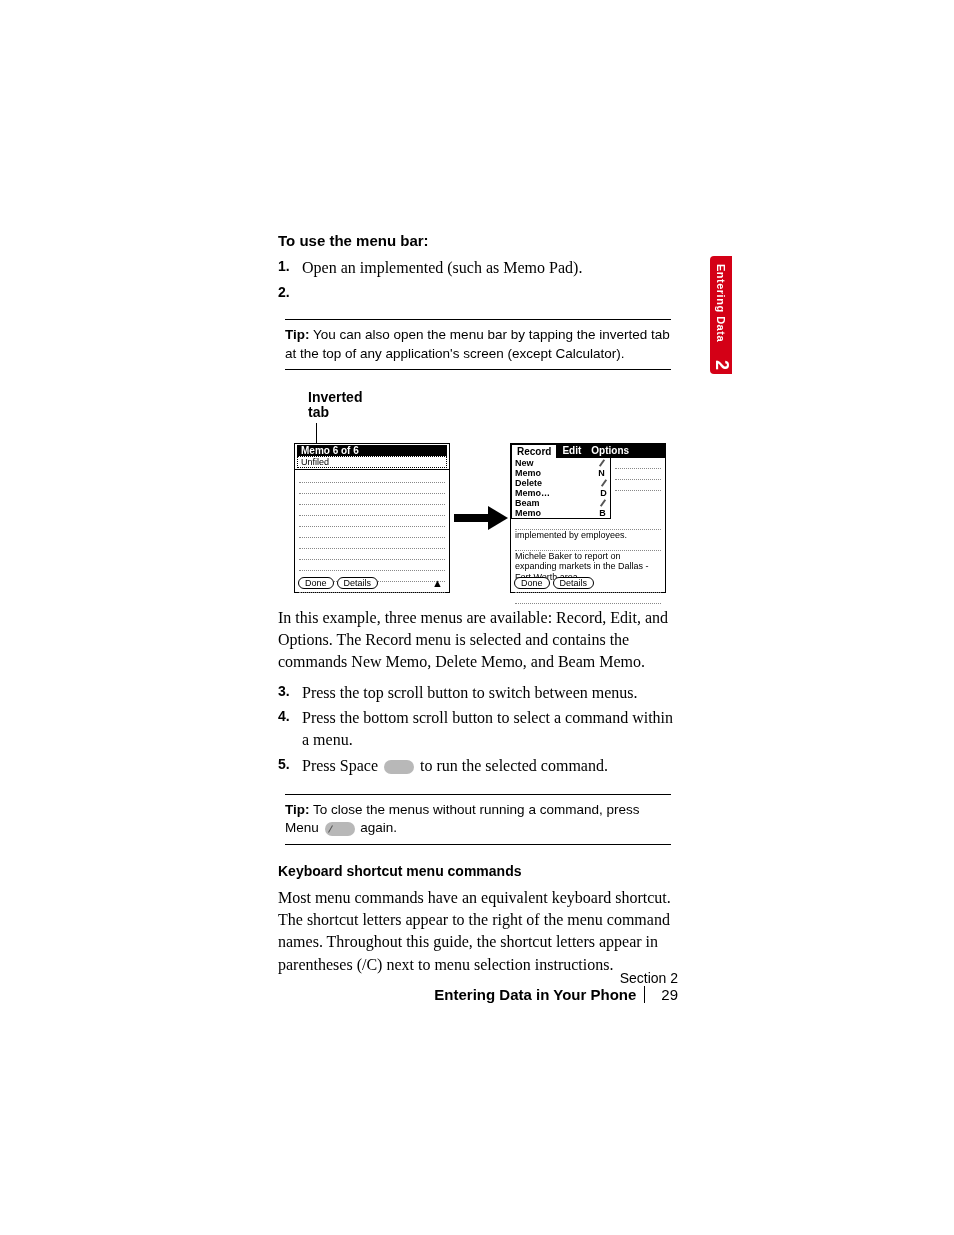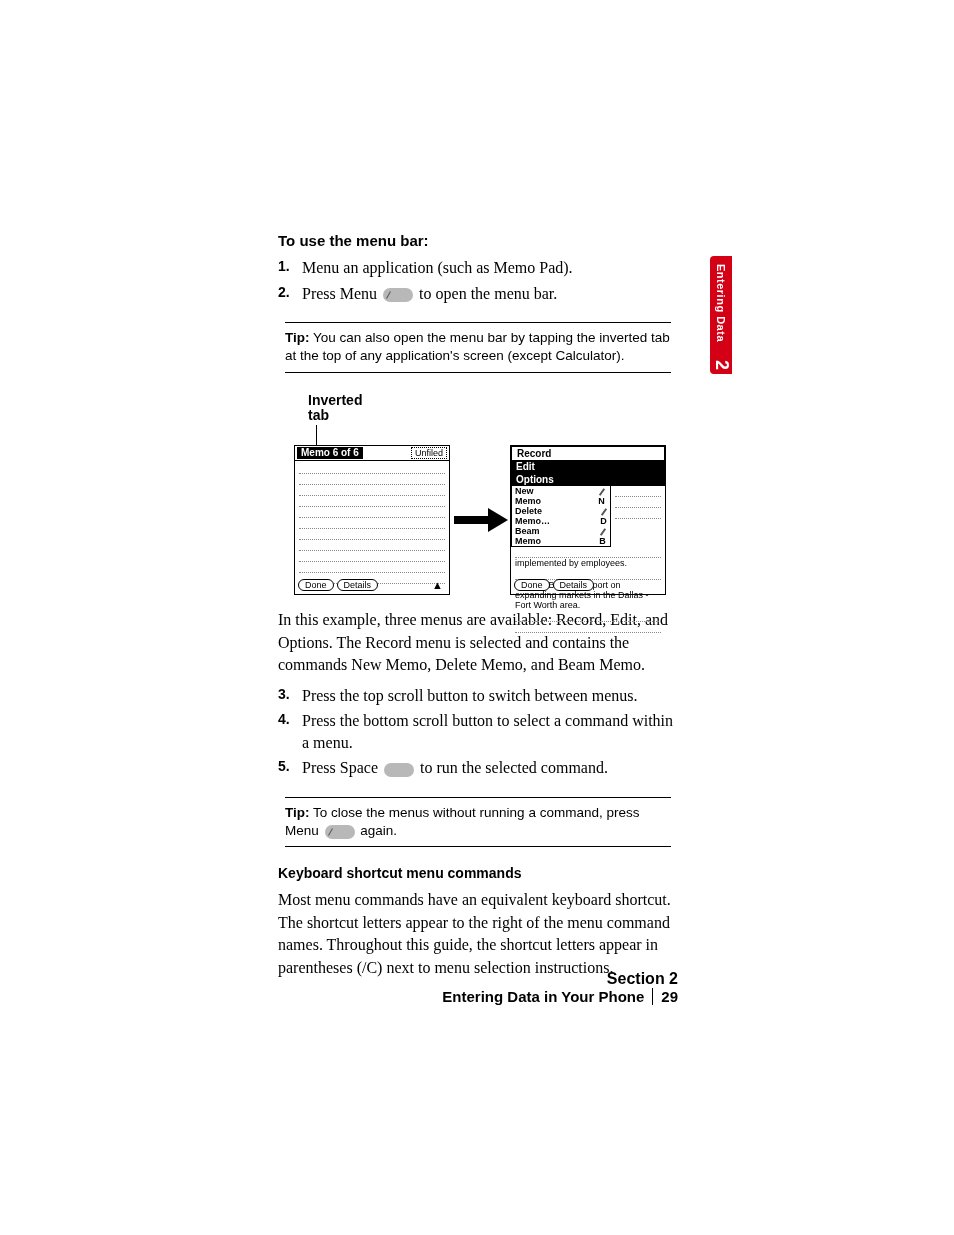--- a/index.html
+++ b/index.html
@@ -108,20 +108,21 @@
     box-sizing: border-box;
   }
   .screen .titlebar {
     background: #fff;
     border-bottom: 1px solid #000;
     display: flex;
     justify-content: space-between;
     padding: 1px 2px;
     font-weight: bold;
     font-size: 10px;
+    flex-direction: column;
   }
   .screen .titlebar .title {
     background: #000;
     color: #fff;
     padding: 0 4px;
   }
   .unfiled {
     border: 1px dotted #000;
     padding: 0 3px;
     font-weight: normal;
@@ -161,21 +162,20 @@
     bottom:3px;
     right:6px;
     font-size:11px;
   }
   .menubar {
     background:#000;
     color:#fff;
     display:flex;
     font-weight:bold;
     font-size:10px;
-    flex-direction:column;
   }
   .menubar span {
     padding: 1px 5px;
   }
   .menubar .sel {
     background:#fff;
     color:#000;
     border:1px solid #000;
     border-bottom:none;
     margin:0;
@@ -238,64 +238,59 @@
   }
   
   .footer {
     position: absolute;
     right: 276px;
     top: 970px;
     text-align: right;
     font-family: Arial, Helvetica, sans-serif;
   }
   .footer .sec {
-    font-size: 16px;
-    font-weight: bold;
+    font-size: 14px;
+    font-weight: normal;
   }
   .footer .line2 {
     display:flex;
     align-items:center;
     justify-content:flex-start;
     gap:8px;
     font-size:15px;
     font-weight:bold;
     border-right: none;
     margin-left: 24px;
   }
   .footer .pageno {
     border-left: 1.5px solid #000;
-    padding-left: 8px;
-    font-weight:bold;
+    padding-left: 16px;
+    font-weight:normal;
   }
   .pen { display:inline-block; width:2px;height:8px;background:#555;margin-left:3px;transform:rotate(35deg);vertical-align:middle;}
 </style>
 </head>
 <body>
 
 <div class="sidetab">
   <span class="vtext">Entering Data</span>
   <span class="vnum">2</span>
 </div>
 
 <div class="page">
 
   <div class="heading">To use the menu bar:</div>
 
   <div class="ol">
     <div class="li">
       <span class="num">1.</span>
-      <span class="txt">Menu an application (such as Memo Pad).</span>
+      <span class="txt">Open an implemented (such as Memo Pad).</span>
     </div>
     <div class="li">
       <span class="num">2.</span>
-      <span class="txt">
-        <span>Press Menu </span>
-        <span class="key-icon"></span>
-        <span> to open the menu bar.</span>
-      </span>
     </div>
   </div>
 
   <div class="tipbox">
     <span class="bold">Tip:</span><span> You can also open the menu bar by tapping the inverted tab at the top of any application's screen (except Calculator).</span>
   </div>
 
   <div class="figure-area">
     <div class="fig-label">
       <span>Inverted</span><br>

